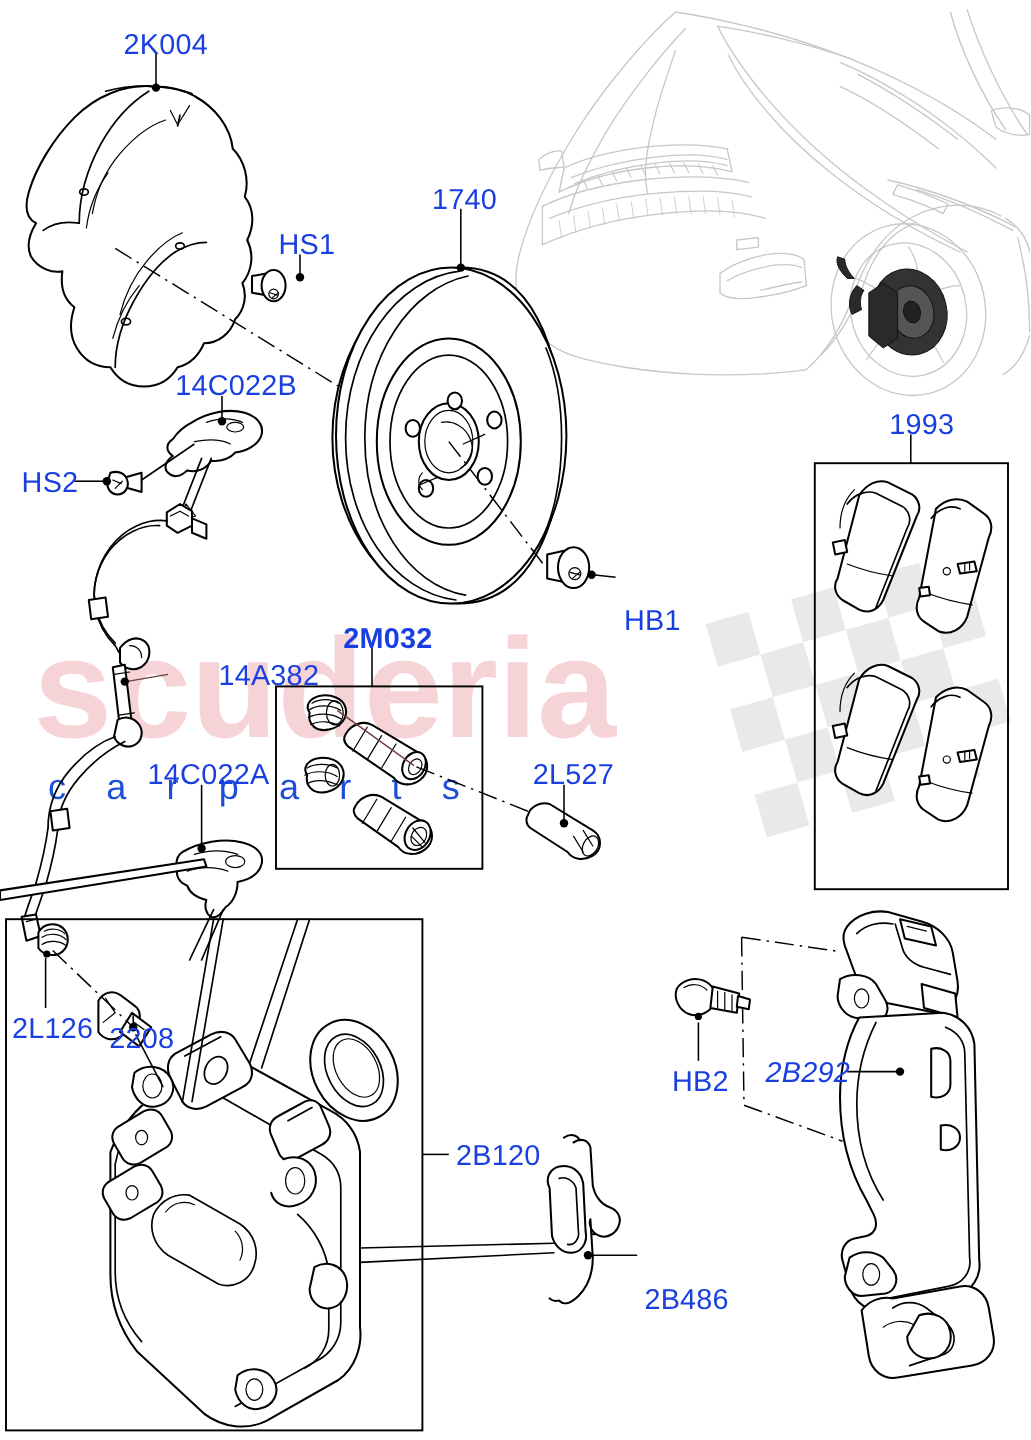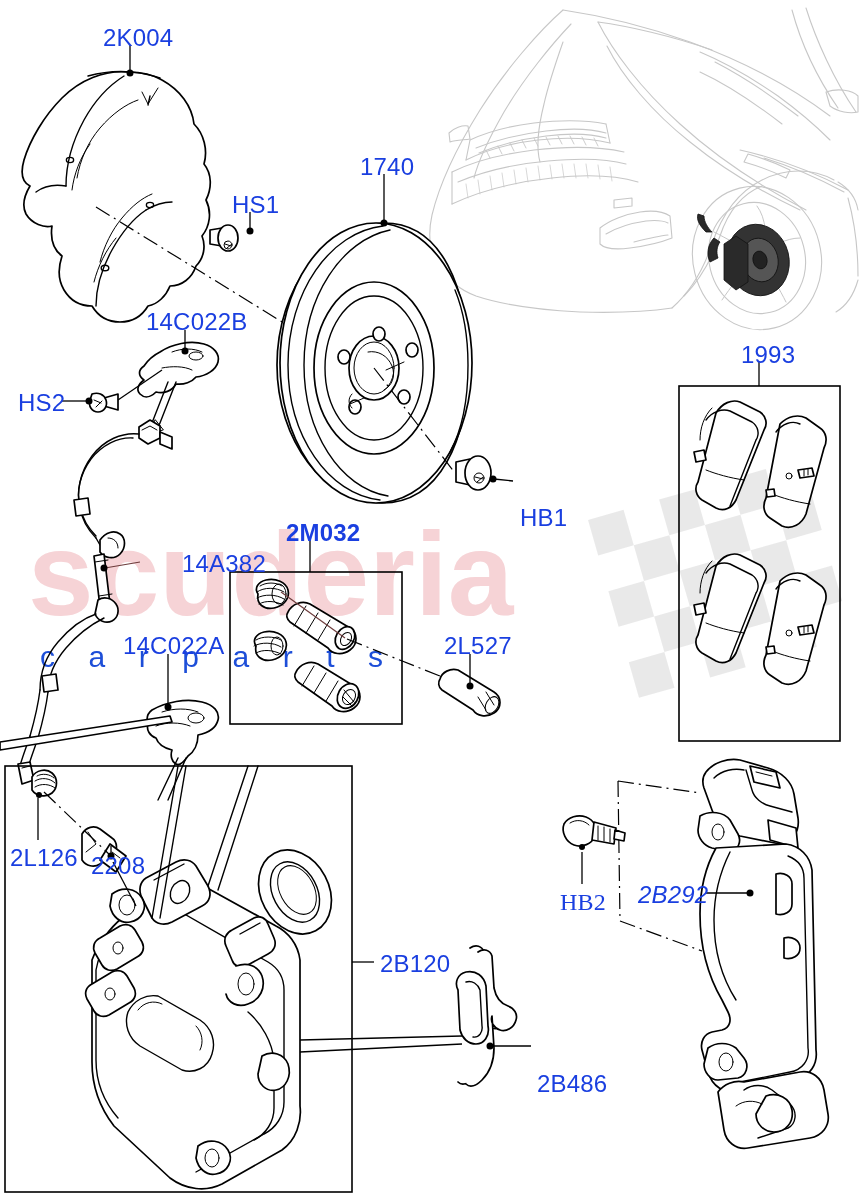--- a/index.html
+++ b/index.html
@@ -670,16 +670,16 @@
   <div class="lbl" style="left:520px;top:471px;margin-top:35px;">HB1</div>
   <div class="lbl" style="left:741px;top:343px;">1993</div>
   <div class="lbl" style="left:141px;top:552px;margin-left:41px;">14A382</div>
   <div class="lbl" style="left:286px;top:521px;font-weight:bold;">2M032</div>
   <div class="lbl" style="left:444px;top:634px;text-align:center;">2L527</div>
   <div class="lbl" style="left:123px;top:634px;">14C022A</div>
   <div class="lbl" style="left:91px;top:826px;margin-top:28px;">2208</div>
   <div class="lbl" style="left:10px;top:846px;">2L126</div>
   <div class="lbl" style="left:380px;top:952px;">2B120</div>
   <div class="lbl" style="left:537px;top:1036px;margin-top:36px;">2B486</div>
-  <div class="lbl" style="left:560px;top:890px;font-family:Liberation Serif, serif;">HB2</div>
+  <div class="lbl" style="left:560px;top:890px;">HB2</div>
   <div class="lbl" style="left:638px;top:883px;font-style:italic;">2B292</div>
 
 </div>
 
 </body></html>

